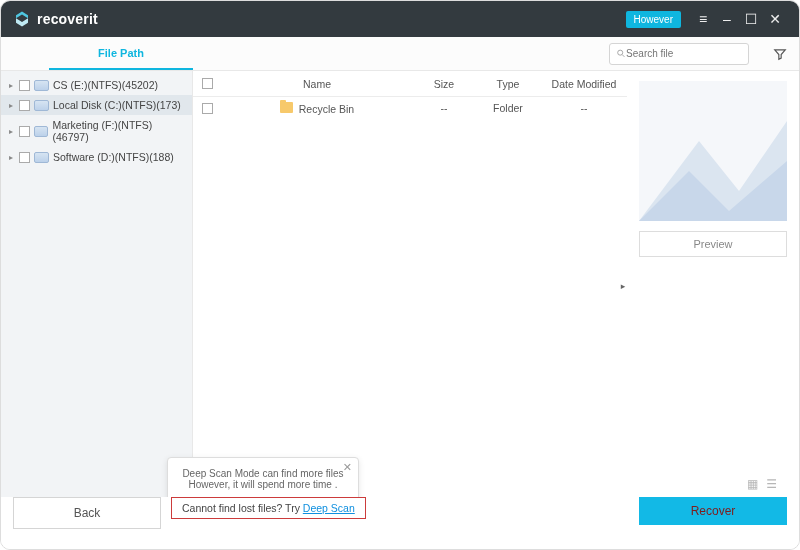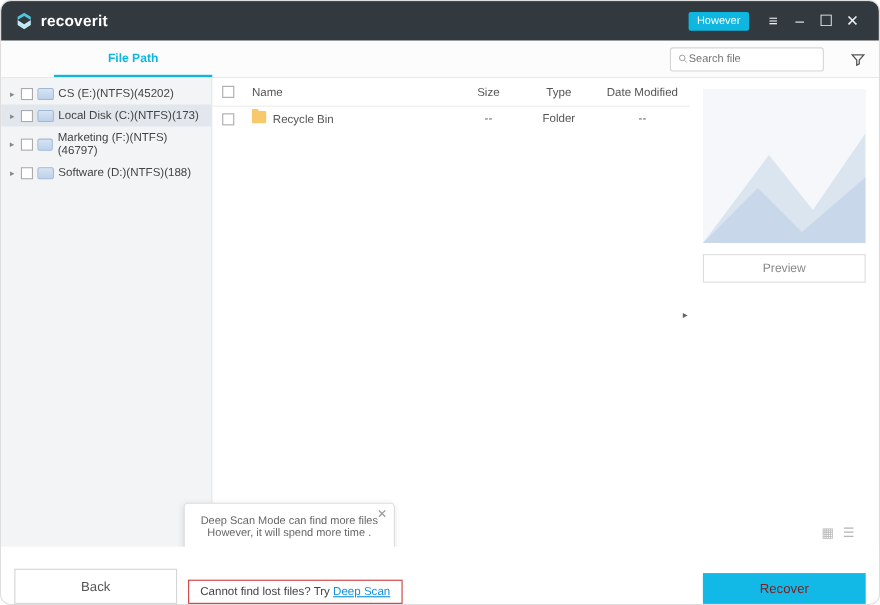--- a/index.html
+++ b/index.html
@@ -28,39 +28,39 @@
   .main { display: flex; height: calc(100% - 36px - 34px - 52px); }
   .sidebar { width: 192px; background: #f2f4f6; border-right: 1px solid #e8e8e8; padding-top: 4px; }
   .tree-item { display: flex; align-items: center; gap: 4px; font-size: 10.5px; color: #444; padding: 4px 6px; cursor: pointer; }
   .tree-item.selected { background: #e1e7ec; }
   .caret { width: 8px; height: 8px; display: inline-flex; align-items: center; justify-content: center; color: #888; font-size: 8px; }
   .chk { width: 11px; height: 11px; border: 1px solid #aaa; background: #fff; display: inline-block; }
   .drive-ico { width: 15px; height: 11px; background: linear-gradient(#d6e4f2,#bcd1ea); border: 1px solid #9fb8d6; border-radius: 2px; position: relative; }
 
   .filelist { flex: 1; display: flex; flex-direction: column; position: relative; }
   .thead { display: flex; align-items: center; height: 26px; border-bottom: 1px solid #ececec; font-size: 10.5px; color: #555; }
-  .thead .cell, .row .cell { padding: 0 8px; }
+  .thead .cell, .row .cell { padding: 0 8px; text-align: center; }
   .c-chk { width: 28px; display:flex; justify-content:center; }
   .c-name { flex: 1; }
   .c-size { width: 62px; text-align: center; }
   .c-type { width: 66px; text-align: center; }
   .c-date { width: 86px; text-align: center; }
   .row { display: flex; align-items: center; height: 22px; font-size: 10.5px; color: #555; }
   .folder-ico { width: 13px; height: 11px; background: #f7c96b; border-radius: 1px; display:inline-block; margin-right:6px; position:relative; }
   .folder-ico::before { content:""; position:absolute; top:-2px; left:0; width:6px; height:3px; background:#f7c96b; border-radius:1px 1px 0 0; }
 
   .collapse-handle { position:absolute; right:-1px; top:210px; width:10px; height:10px; display:flex; align-items:center; justify-content:center; color:#666; font-size:9px; cursor:pointer; }
 
   .preview { width: 172px; padding: 10px 12px; }
   .preview-thumb { width: 148px; height: 140px; background: #f5f7fa; display:flex; align-items:flex-end; overflow:hidden; }
   .preview-thumb svg { width:100%; height:100%; }
   .preview-btn { margin-top: 10px; border: 1px solid #ddd; text-align: center; font-size: 11px; color: #888; padding: 6px 0; cursor: pointer; }
 
   
-  .footer { position: absolute; bottom: 0; left: 0; right: 0; height: 52px; display: flex; align-items: flex-end; padding: 0 12px; gap: 10px; background:#fff; }
+  .footer { position: absolute; bottom: 0; left: 0; right: 0; height: 52px; display: flex; align-items: flex-start; padding: 0 12px; gap: 10px; background:#fff; }
   .back-btn { width: 148px; height: 32px; border: 1px solid #d5d5d5; background: #fff; font-size: 12px; color: #555; cursor: pointer; }
   .recover-btn { width: 148px; height: 28px; background: #12b9e6; color: #7f1d1d; border: none; font-size: 12px; cursor: pointer; margin-left:auto; }
   .view-toggle { display:flex; gap:8px; margin-right:4px; color:#b7b7b7; font-size:12px; position:absolute; right:18px; bottom:58px; }
   .view-toggle span { cursor:pointer; }
 
   .deep-scan-box { border: 1px solid #cc3b3b; padding: 4px 10px; font-size: 10.5px; color: #444; }
   .deep-scan-box a { color: #0f8fdf; text-decoration: underline; cursor: pointer; }
 
   
   .tooltip { position: absolute; left: 166px; bottom: 48px; width: 192px; background: #fff; border: 1px solid #ddd; border-radius: 4px; padding: 10px 14px; font-size: 10px; color: #666; text-align: center; box-shadow: 0 2px 6px rgba(0,0,0,.1); }

